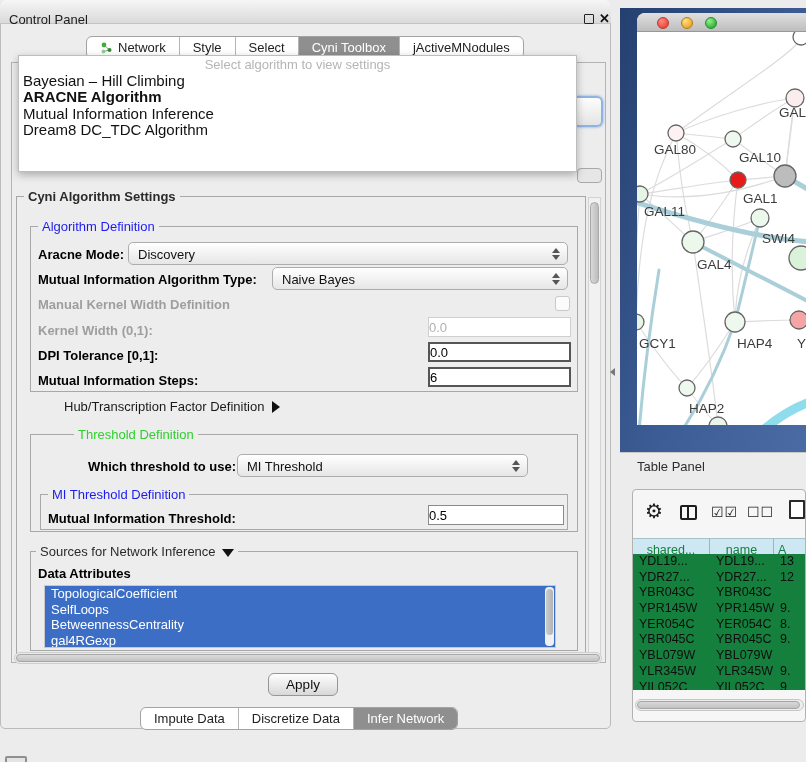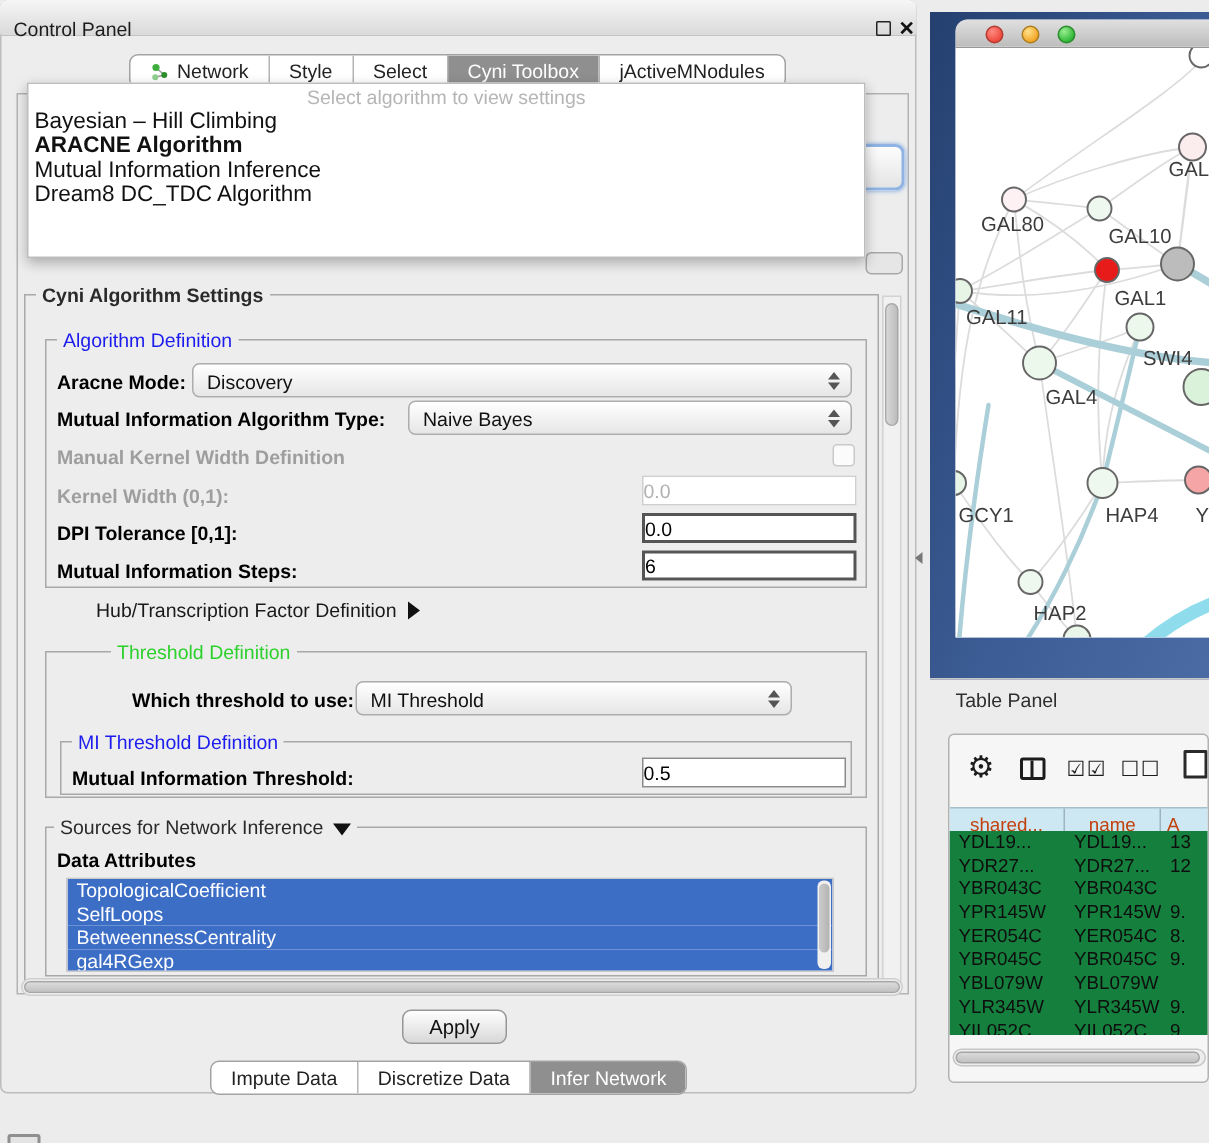--- a/index.html
+++ b/index.html
@@ -97,21 +97,21 @@
   #tp-strip-line { position:absolute; left:620px; top:452px; width:186px; height:1px; background:#c8c8c8; }
   #tp-title { position:absolute; left:637px; top:459px; font-size:13px; color:#2e2e2e; }
   #table-box { position:absolute; left:632px; top:489px; width:174px; height:233px; background:#f6f6f6; border:1px solid #b2b2b2; border-radius:4px; overflow:hidden; }
   #tb-gear { position:absolute; left:12px; top:9px; font-size:20px; color:#1c1c1c; }
   #tb-colicon { position:absolute; left:47px; top:15px; width:17px; height:15px; border:2.4px solid #1c1c1c; border-radius:2px; }
   #tb-colicon::after { content:""; position:absolute; left:5px; top:0; width:2.4px; height:11px; background:#1c1c1c; }
   #tb-checked { position:absolute; left:78px; top:14px; font-size:14px; color:#1c1c1c; letter-spacing:1px; }
   #tb-unchecked { position:absolute; left:114px; top:14px; font-size:14px; color:#1c1c1c; letter-spacing:1px; }
   #tb-page { position:absolute; left:156px; top:10px; width:16px; height:19px; border:2px solid #2a2a2a; border-radius:1px; background:#fff; }
   #tbl-head { position:absolute; left:0; top:48px; width:174px; height:24px; display:flex; background:#cde7f3; border-top:1px solid #a9bfca; border-bottom:1px solid #9db3be; }
-  .hcell { height:22px; line-height:22px; font-size:12.5px; color:#c2410c; text-align:center; border-right:1px solid #9fb4bf; overflow:hidden; white-space:nowrap; }
+  .hcell { height:22px; line-height:22px; font-size:12.5px; color:#15803d; text-align:center; border-right:1px solid #9fb4bf; overflow:hidden; white-space:nowrap; }
   #tbl-rows { position:absolute; left:0; top:64px; width:180px; height:136px; overflow:hidden; background:#15803d; }
   .trow { display:flex; height:15.7px; line-height:15.7px; }
   .tcell { font-size:12.5px; color:#0e0e0e; padding-left:6px; overflow:hidden; white-space:nowrap; }
   #tbl-hscroll { position:absolute; left:2px; top:209px; width:169px; height:12px; background:#ededed; border:1px solid #c6c6c6; border-radius:6px; }
   #tbl-hthumb { position:absolute; left:1px; top:1px; width:163px; height:8px; background:linear-gradient(#d9d9d9,#c2c2c2); border:1px solid #a5a5a5; border-radius:5px; }
 
   #corner-btn { position:absolute; left:5px; top:756px; width:22px; height:12px; background:#e4e4e4; border:2px solid #8f8f8f; border-radius:2px; }
 </style>
 </head>
 <body>

